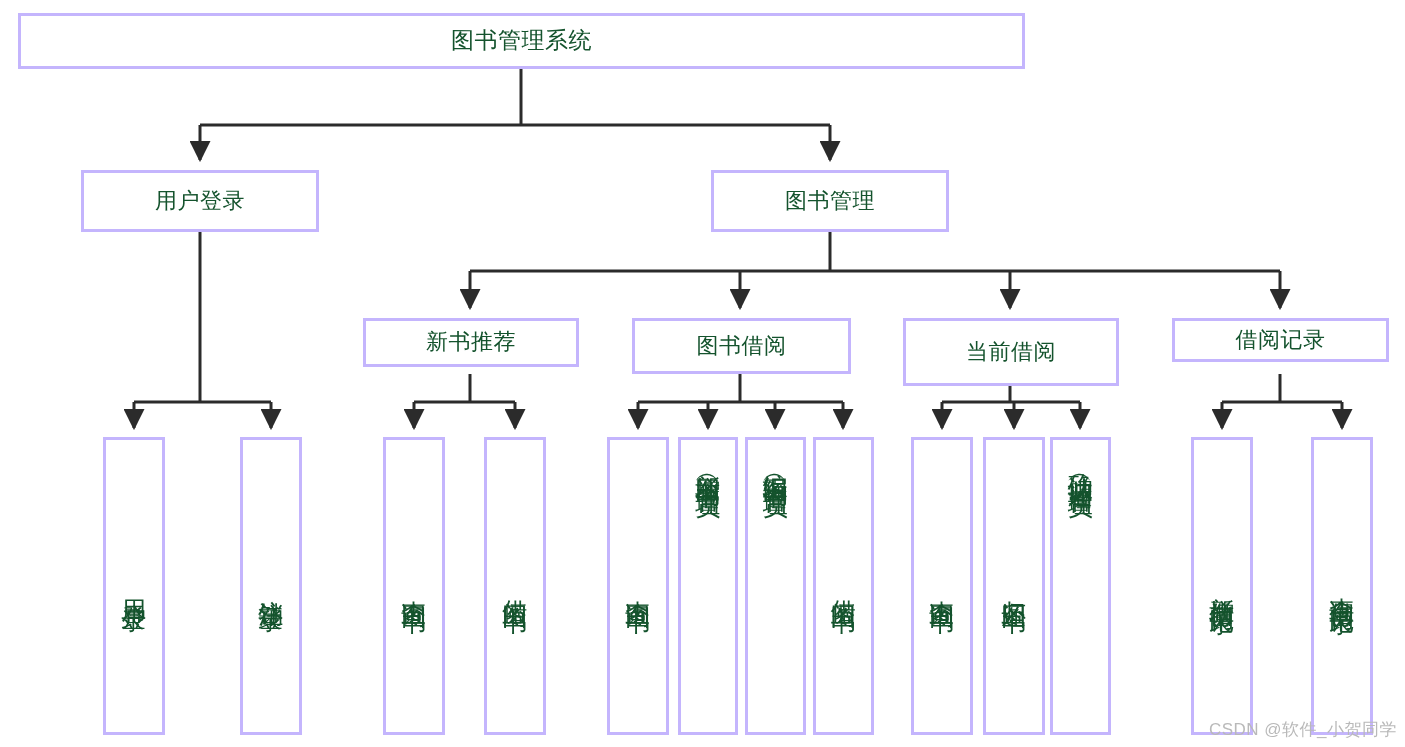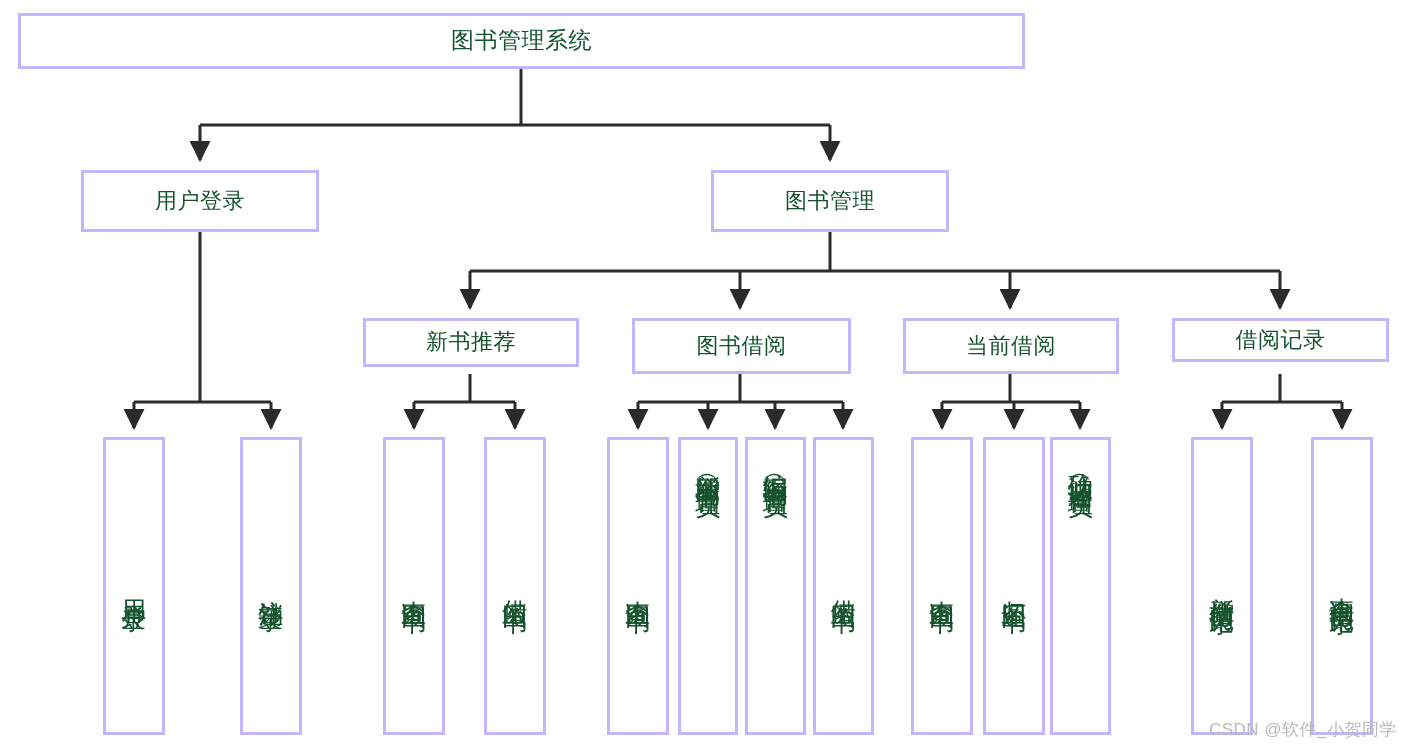--- a/index.html
+++ b/index.html
@@ -135,21 +135,21 @@
   <div class="node h" style="left:711px;top:170px;width:238px;height:62px;">
     <span class="lbl">图书管理</span>
   </div>
 
   <div class="node h" style="left:363px;top:318px;width:216px;height:49px;">
     <span class="lbl">新书推荐</span>
   </div>
   <div class="node h" style="left:632px;top:318px;width:219px;height:56px;">
     <span class="lbl">图书借阅</span>
   </div>
-  <div class="node h" style="left:903px;top:318px;width:216px;height:56px;">
+  <div class="node h" style="left:903px;top:318px;width:216px;height:68px;">
     <span class="lbl">当前借阅</span>
   </div>
   <div class="node h" style="left:1172px;top:318px;width:217px;height:44px;">
     <span class="lbl">借阅记录</span>
   </div>
 
   <div class="node v vc" style="left:103px;top:437px;width:62px;height:298px;">
     <span class="lbl">用户登录</span>
   </div>
   <div class="node v vc" style="left:240px;top:437px;width:62px;height:298px;">

